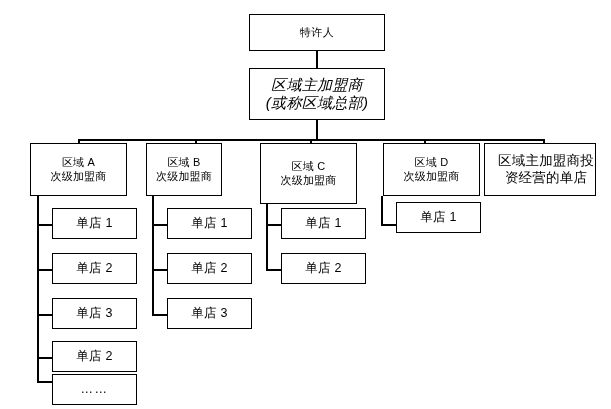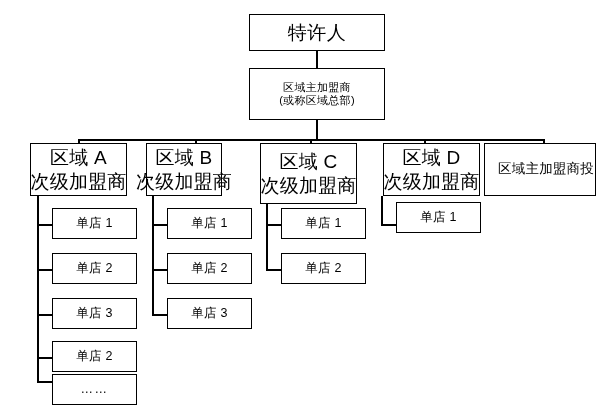--- a/index.html
+++ b/index.html
@@ -31,29 +31,30 @@
     text-align: center;
     line-height: 1.22;
     z-index: 2;
   }
   .node .line1, .node .line2 {
     display: block;
     white-space: nowrap;
   }
   
   .node-root {
-    font-size: 19px;
+    font-size: 11px;
     letter-spacing: 0.5px;
   }
   .node-master {
-    font-size: 11px;
+    font-size: 15px;
     letter-spacing: 0.3px;
+    font-style: italic;
   }
   .node-region {
-    font-size: 19px;
+    font-size: 11px;
     letter-spacing: 0.2px;
   }
   .node-region-wide {
     font-size: 13.5px;
     letter-spacing: 0.2px;
   }
   .node-store {
     font-size: 12.5px;
     letter-spacing: 0.3px;
   }
@@ -167,15 +168,16 @@
 
   <div class="conn conn-v" style="left:381px; top:196px; height:29px;"></div>
   <div class="conn conn-h" style="left:381px; top:224px; width:16px;"></div>
 
   <div class="node node-store" style="left:396px; top:202px; width:85px; height:31px;">
     <span>单店 1</span>
   </div>
 
   <div class="node node-region-wide" style="left:484px; top:143px; width:112px; height:53px;padding-left:12px;">
     <span class="line1">区域主加盟商投</span>
+    <span class="line2">资经营的单店</span>
   </div>
 
 </div>
 
 </body></html>

